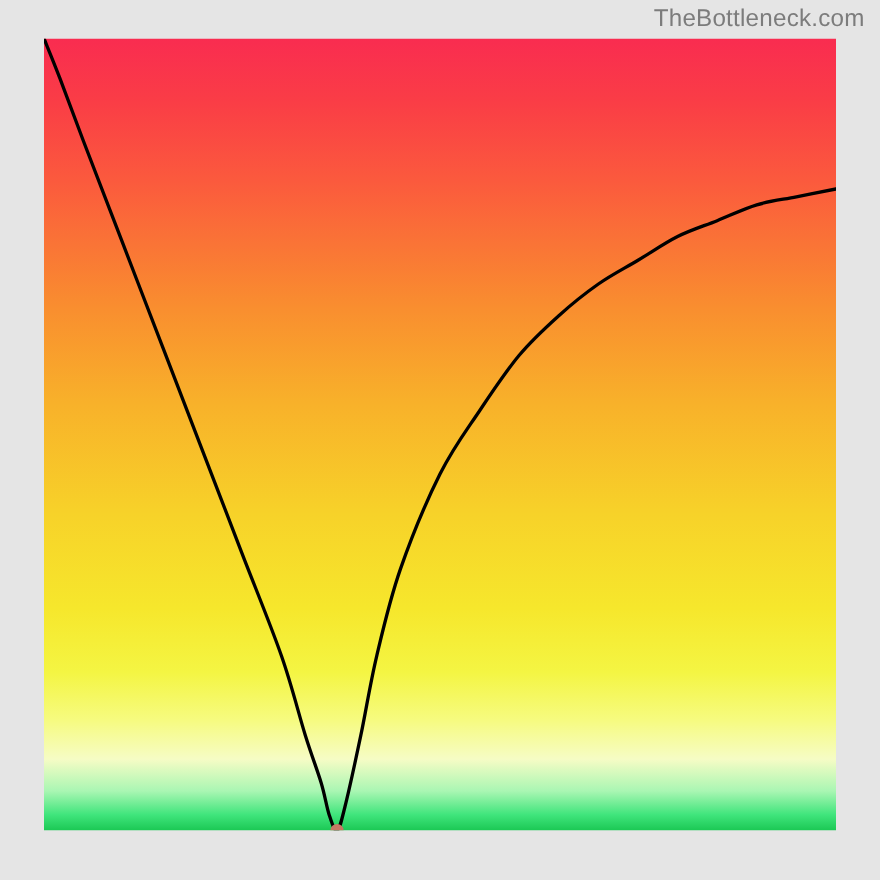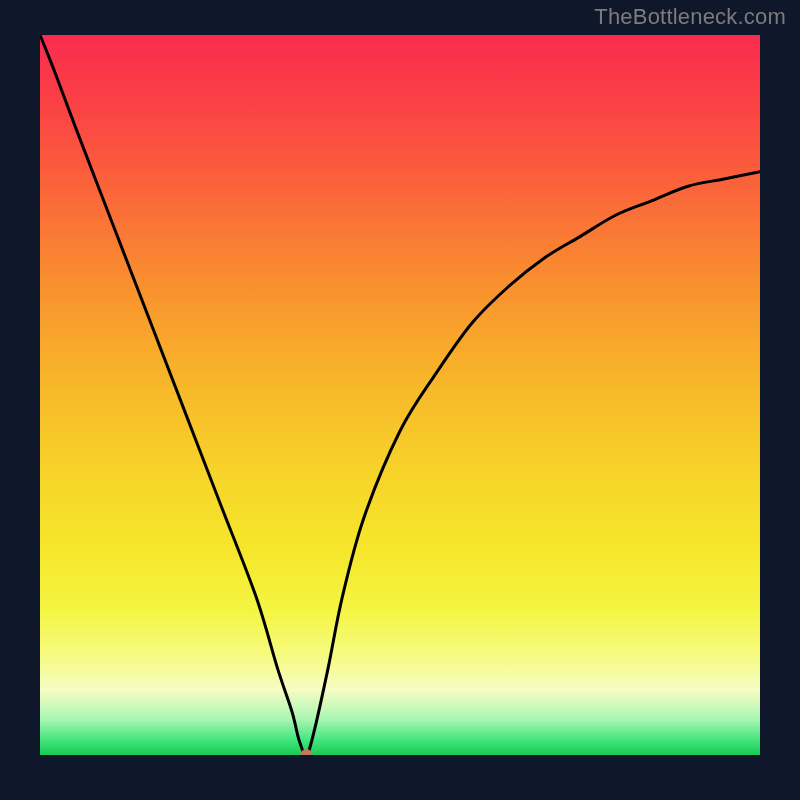--- a/index.html
+++ b/index.html
@@ -10,21 +10,21 @@
     background: #000000;
     overflow: hidden;
     font-family: Arial, Helvetica, sans-serif;
   }
   .frame {
     position: absolute;
     left: 0;
     top: 0;
     width: 800px;
     height: 800px;
-    background: #0f172a;
+    background: #e5e5e5;
   }
   .plot-area {
     position: absolute;
     left: 40px;
     top: 35px;
     width: 720px;
     height: 720px;
     overflow: hidden;
   }
   

